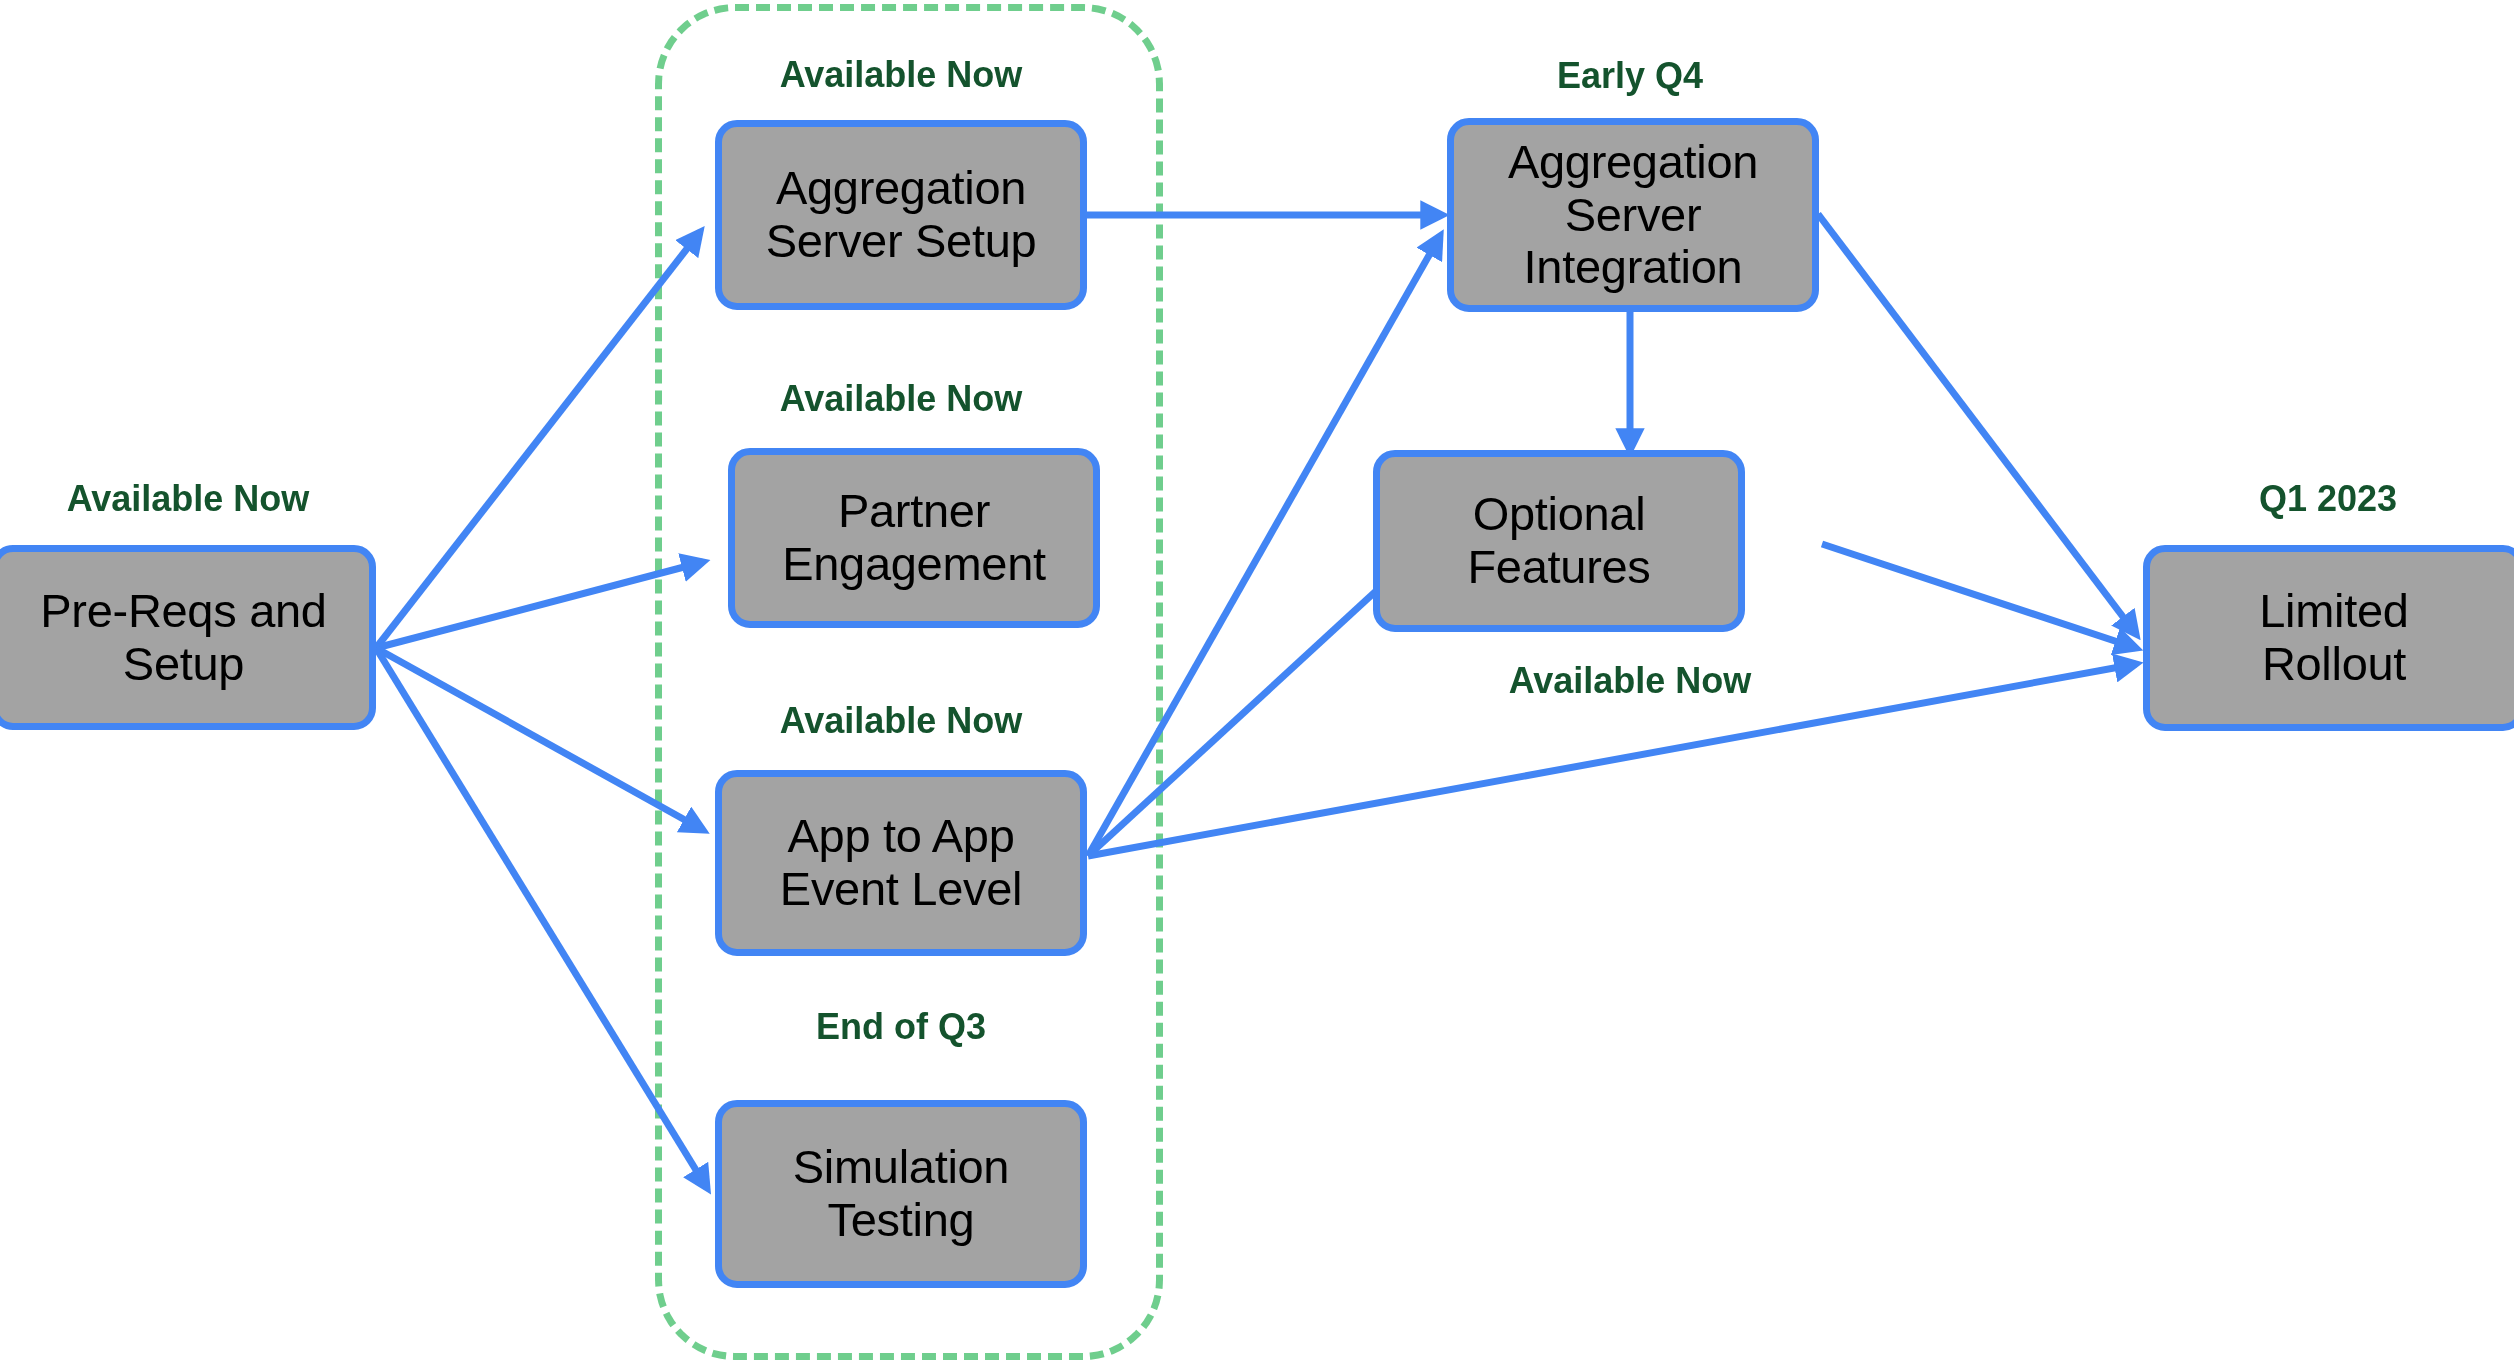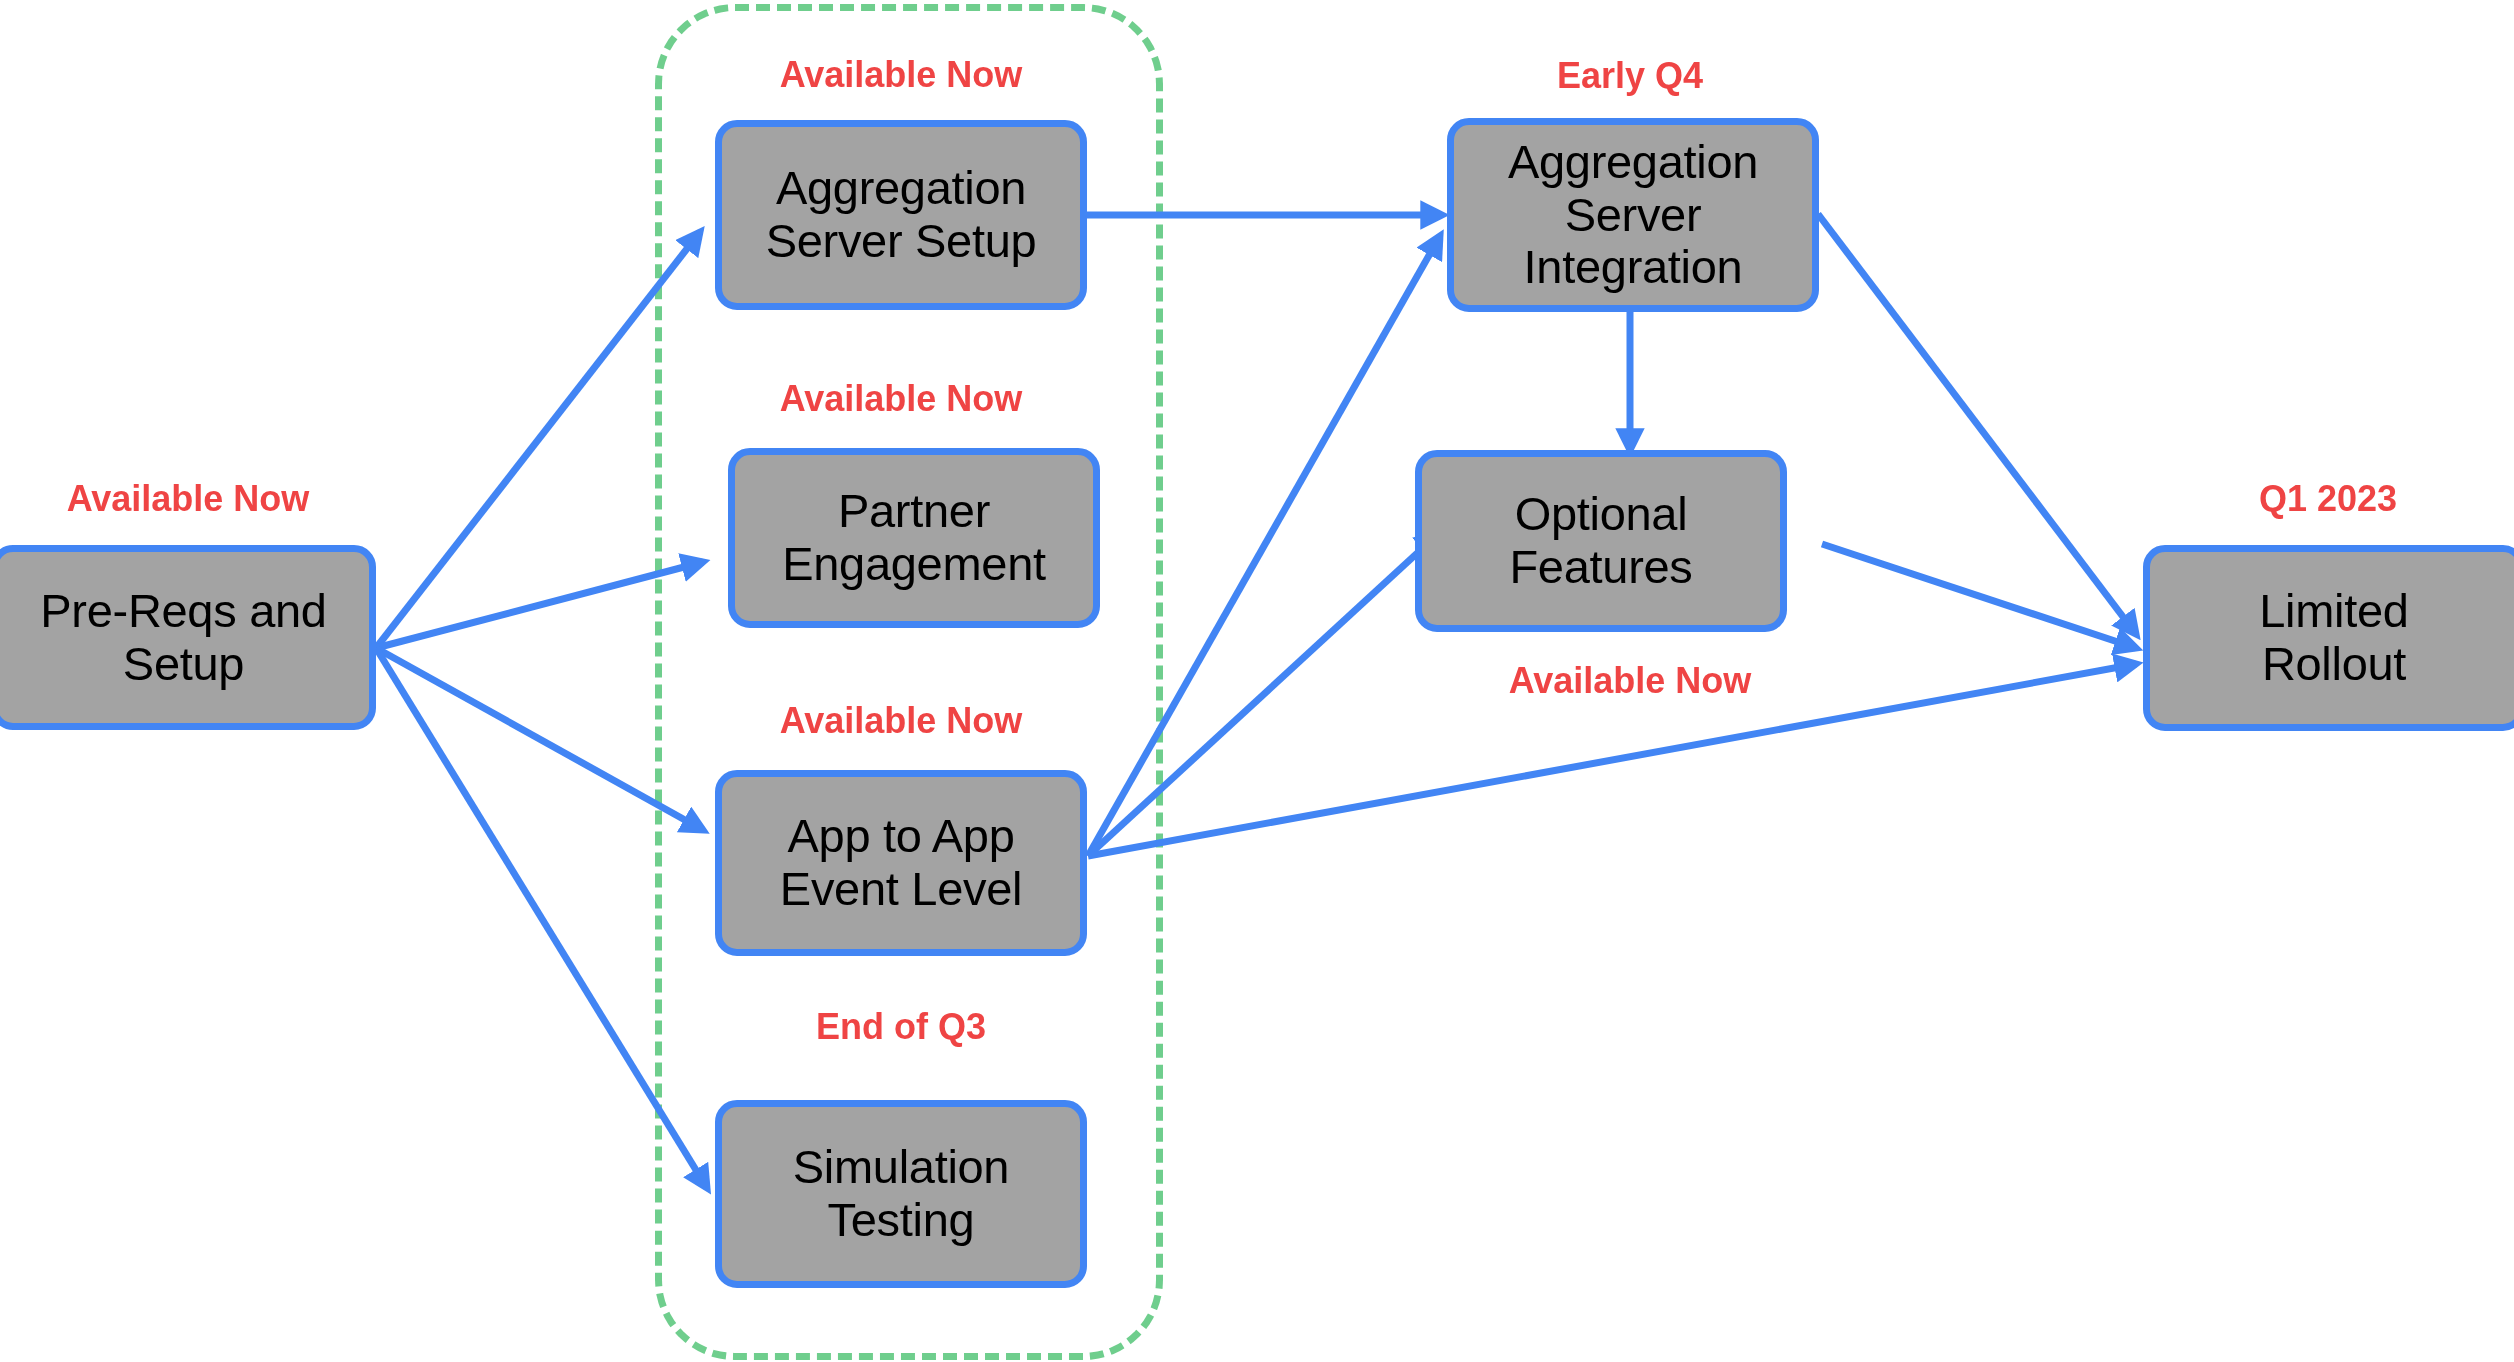--- a/index.html
+++ b/index.html
@@ -46,21 +46,21 @@
     color: #000000;
     font-size: 47px;
     line-height: 1.12;
     font-weight: 400;
     letter-spacing: -0.3px;
     padding: 4px 12px;
     white-space: pre-line;
   }
   .milestone {
     position: absolute;
-    color: #ef4444;
+    color: #14532d;
     font-size: 36px;
     font-weight: 700;
     letter-spacing: 0px;
     text-align: center;
     white-space: nowrap;
     transform: translateX(-50%);
   }
 </style>
 </head>
 <body>
@@ -124,19 +124,19 @@
   <div class="node" style="left:715px; top:770px; width:372px; height:186px;">App to App
 Event Level</div>
 
   <div class="node" style="left:715px; top:1100px; width:372px; height:188px;">Simulation
 Testing</div>
 
   <div class="node" style="left:1447px; top:118px; width:372px; height:194px;">Aggregation
 Server
 Integration</div>
 
-  <div class="node" style="left:1415px; top:450px; width:372px; height:182px;">Optional
+  <div class="node" style="left:1373px; top:450px; width:372px; height:182px;">Optional
 Features</div>
 
   <div class="node" style="left:2143px; top:545px; width:382px; height:186px;">Limited
 Rollout</div>
 
 </div>
 
 </body></html>

